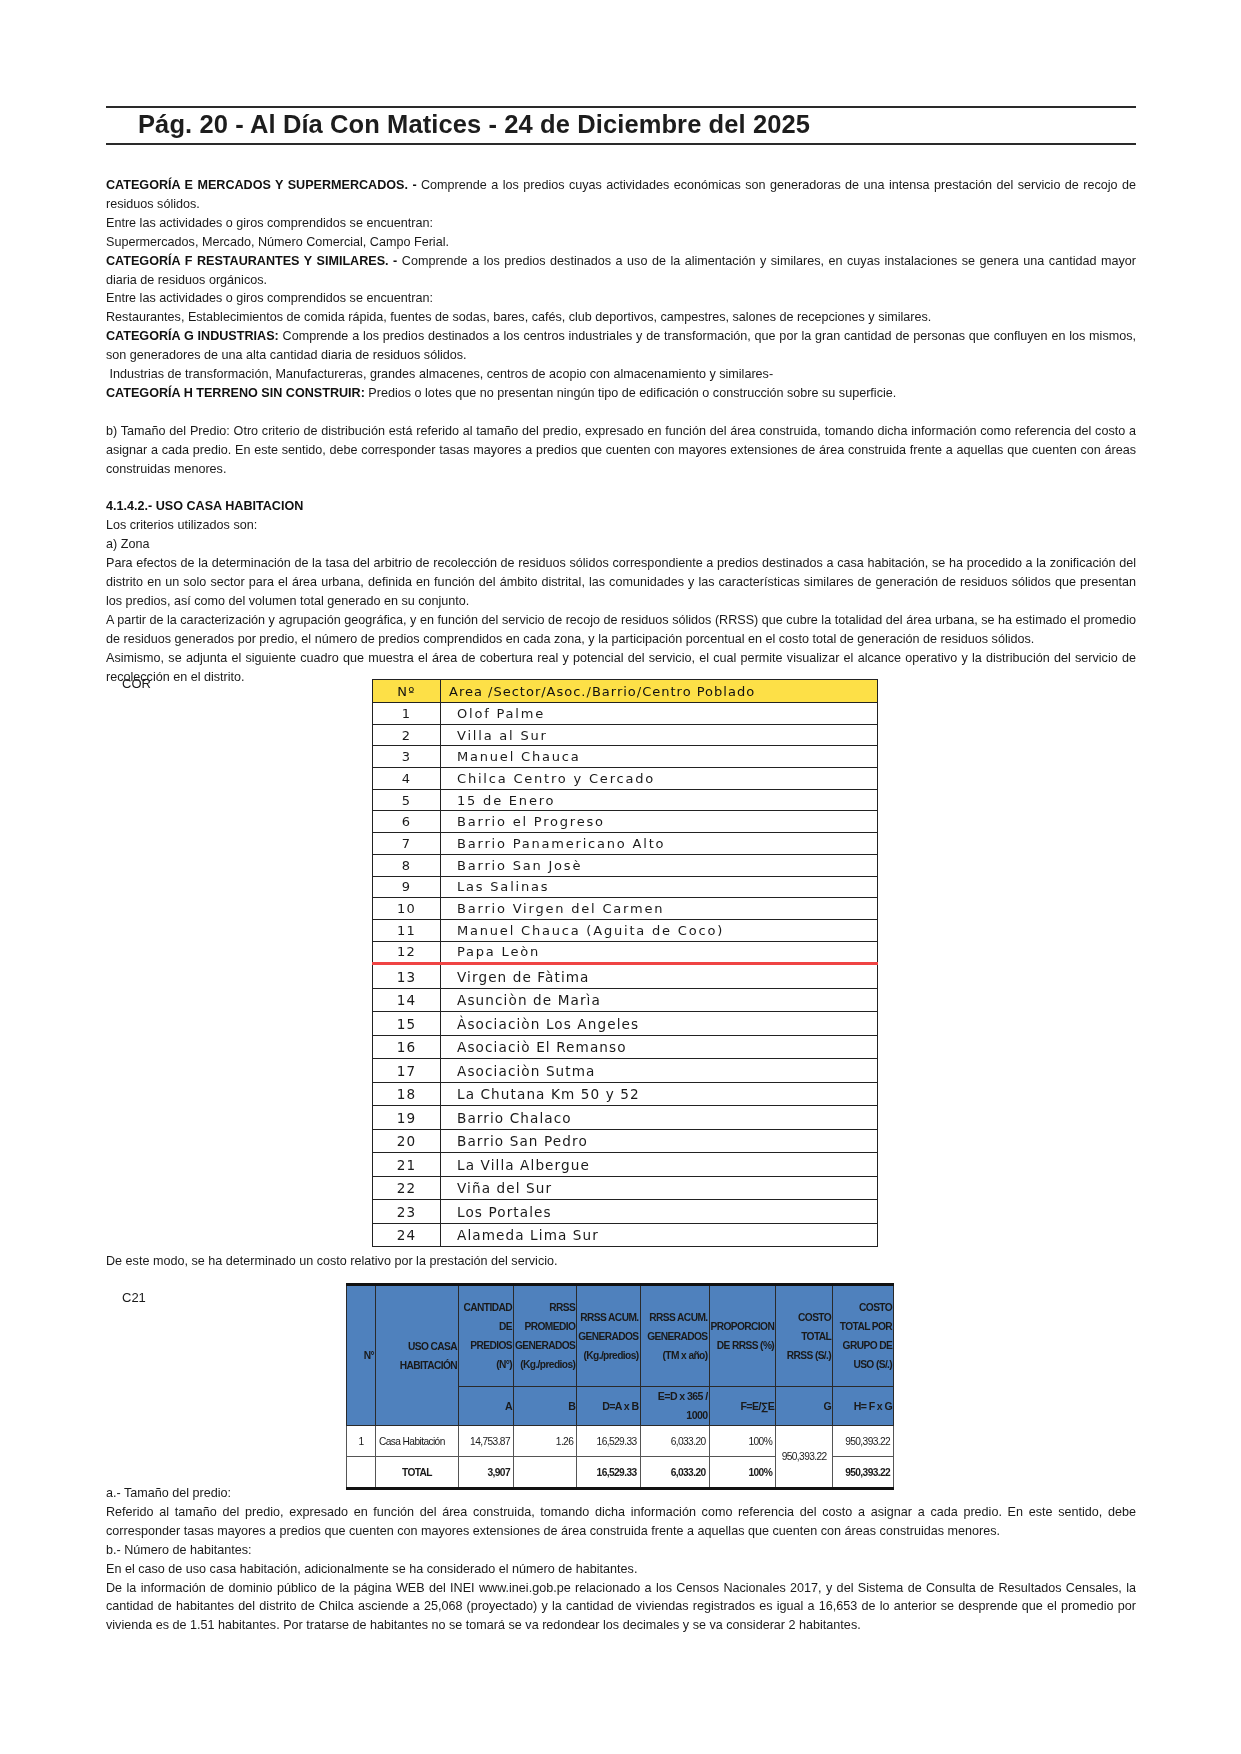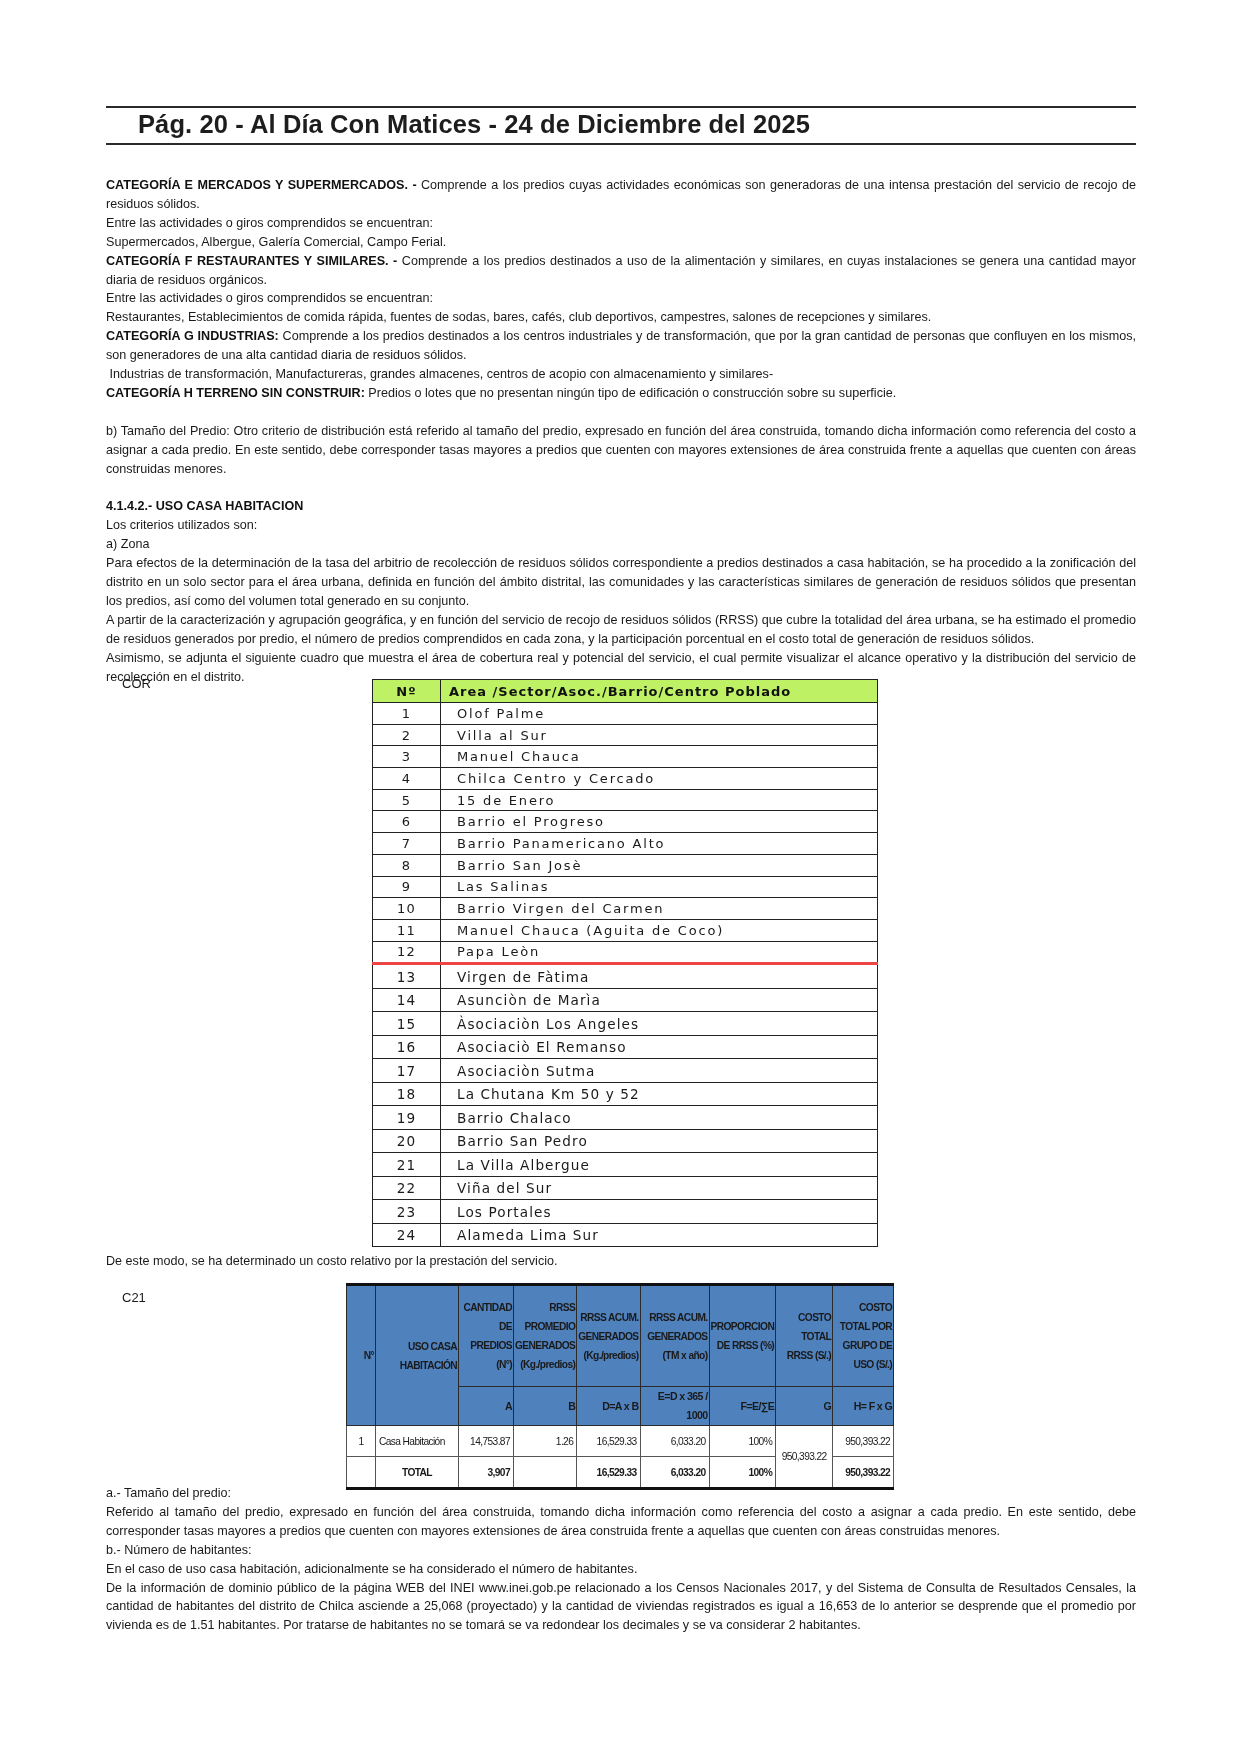--- a/index.html
+++ b/index.html
@@ -14,21 +14,21 @@
   .body-text p { margin: 0; }
   .body-text b { font-weight: bold; color: #111; }
   .gap { height: 18.9px; }
 
   .label-side { position: absolute; left: 16px; font-size: 13px; color: #1a1a1a; }
 
   
   .zones { position: absolute; left: 266px; top: 679px; border-collapse: collapse;
            font-family: "DejaVu Sans", sans-serif; }
   .zones td, .zones th { border: 1.5px solid #222; padding: 0; height: 20.7px; }
-  .zones th { background: #bef264; color: #111; font-size: 13.4px; font-weight: bold; height: 22px; letter-spacing: 1px; }
+  .zones th { background: #fde047; color: #111; font-size: 13.4px; font-weight: normal; height: 22px; letter-spacing: 1px; }
   .zones .col-n { width: 67px; text-align: center; font-size: 13px; letter-spacing: 1.2px; }
   .zones .col-name { width: 420px; text-align: left; padding-left: 16px; font-size: 13px; letter-spacing: 1.8px; }
   .zones th.col-name { padding-left: 8px; letter-spacing: 1px; }
   .zones tr.part2 td { height: 22.5px; font-size: 13.6px; letter-spacing: 1.1px; }
   .zones tr.break td { border-bottom: 3px solid #ef4444; }
 
   
   .cost { position: absolute; left: 240px; top: 1283px; border-collapse: collapse;
           font-family: "Liberation Sans", sans-serif; font-size: 10.2px; letter-spacing: -0.6px; }
   .cost th { background: #4f81bd; color: #1a1a1a; font-weight: bold; border: 1px solid #2a2a2a; text-align: right; line-height: 19px; padding: 0 1px; }
@@ -44,21 +44,21 @@
 <body>
 
 <div class="page">
   <div class="rule-top"></div>
   <div class="title">Pág. 20 - Al Día Con Matices - 24 de Diciembre del 2025</div>
   <div class="rule-title"></div>
 
   <div class="body-text" style="top:152px;margin-top:24px;">
     <p><b>CATEGORÍA E MERCADOS Y SUPERMERCADOS. -</b><span> Comprende a los predios cuyas actividades económicas son generadoras de una intensa prestación del servicio de recojo de residuos sólidos.</span></p>
     <p>Entre las actividades o giros comprendidos se encuentran:</p>
-    <p>Supermercados, Albergue, Galería Comercial, Campo Ferial.</p>
+    <p>Supermercados, Mercado, Número Comercial, Campo Ferial.</p>
     <p><b>CATEGORÍA F RESTAURANTES Y SIMILARES. -</b><span> Comprende a los predios destinados a uso de la alimentación y similares, en cuyas instalaciones se genera una cantidad mayor diaria de residuos orgánicos.</span></p>
     <p>Entre las actividades o giros comprendidos se encuentran:</p>
     <p>Restaurantes, Establecimientos de comida rápida, fuentes de sodas, bares, cafés, club deportivos, campestres, salones de recepciones y similares.</p>
     <p><b>CATEGORÍA G INDUSTRIAS:</b><span> Comprende a los predios destinados a los centros industriales y de transformación, que por la gran cantidad de personas que confluyen en los mismos, son generadores de una alta cantidad diaria de residuos sólidos.</span></p>
     <p style="white-space:pre;"> Industrias de transformación, Manufactureras, grandes almacenes, centros de acopio con almacenamiento y similares-</p>
     <p><b>CATEGORÍA H TERRENO SIN CONSTRUIR:</b><span> Predios o lotes que no presentan ningún tipo de edificación o construcción sobre su superficie.</span></p>
     <div class="gap"></div>
     <p>b) Tamaño del Predio: Otro criterio de distribución está referido al tamaño del predio, expresado en función del área construida, tomando dicha información como referencia del costo a asignar a cada predio. En este sentido, debe corresponder tasas mayores a predios que cuenten con mayores extensiones de área construida frente a aquellas que cuenten con áreas construidas menores.</p>
     <div class="gap"></div>
     <p><b>4.1.4.2.- USO CASA HABITACION</b></p>

